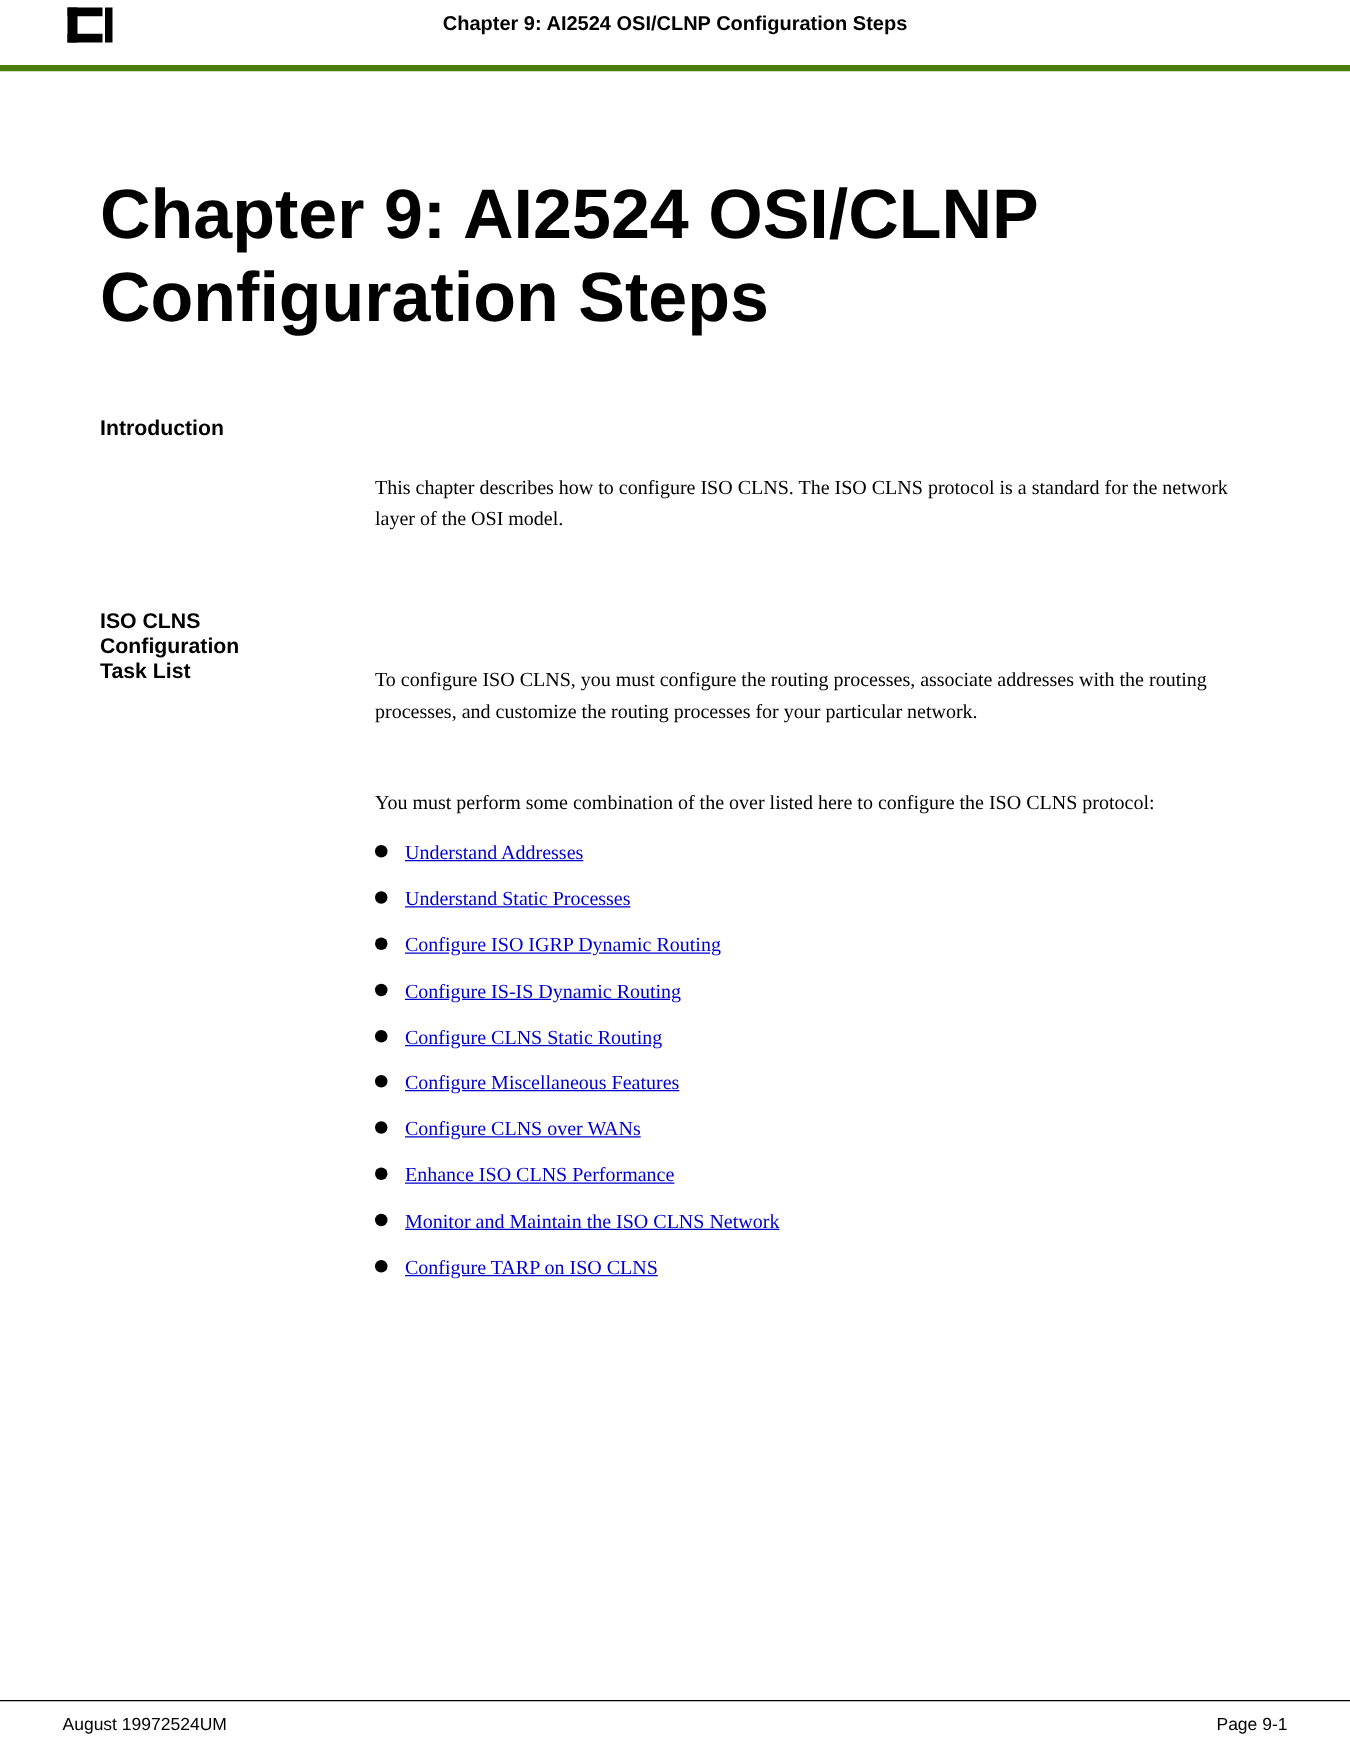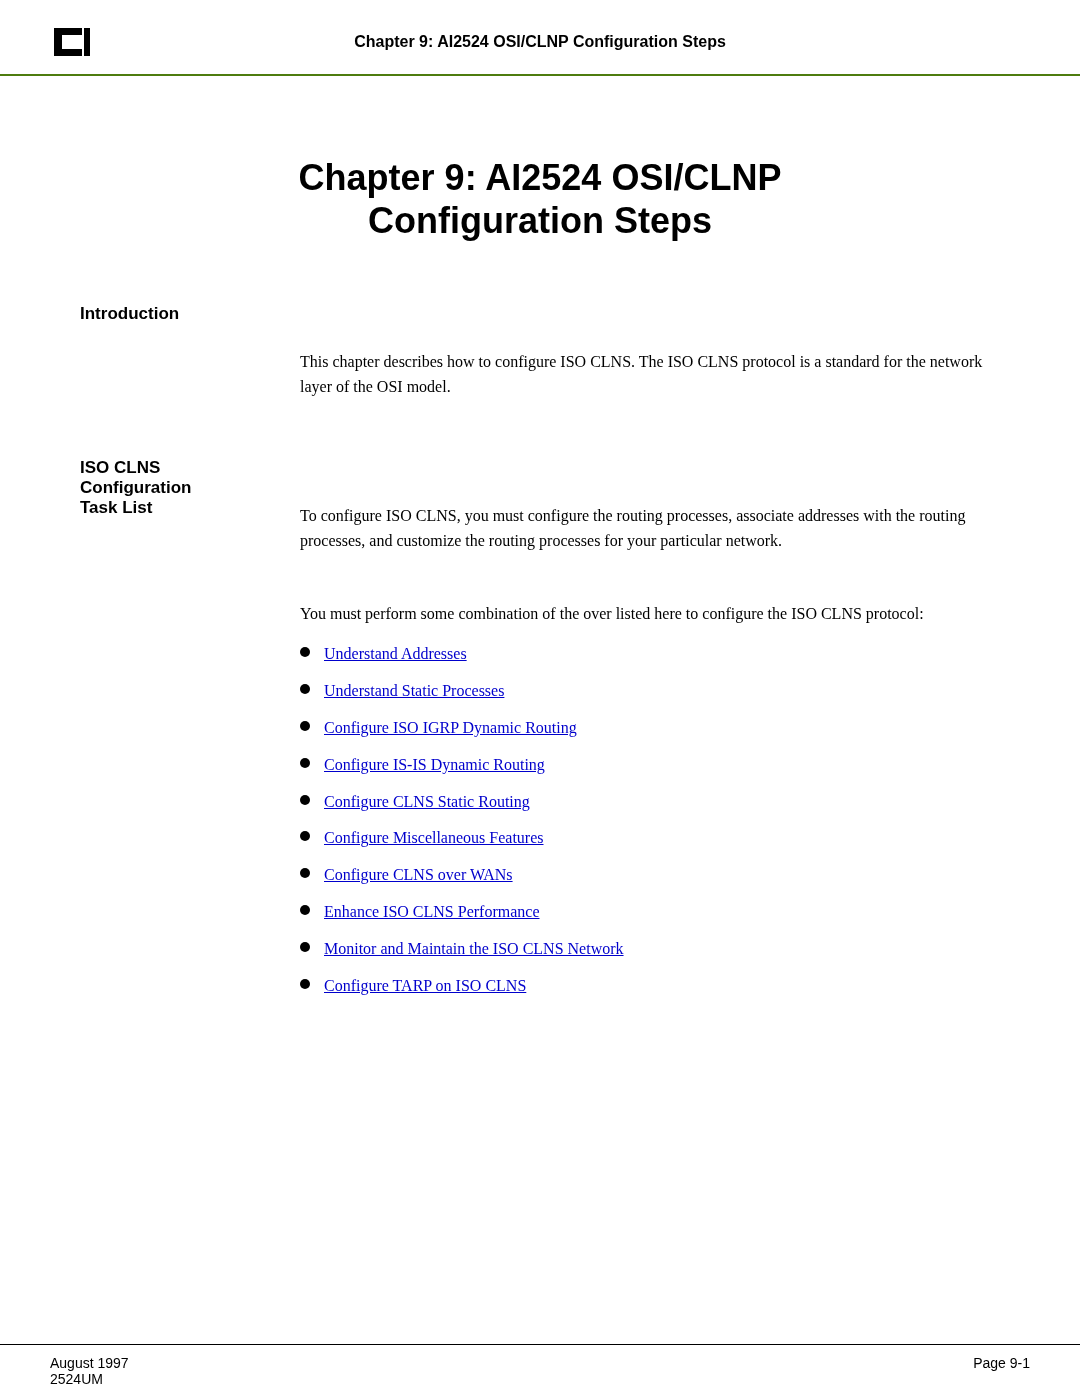--- a/index.html
+++ b/index.html
@@ -15,41 +15,40 @@
       width: 1080px;
       min-height: 1397px;
       position: relative;
     }
 
     
     .page-header {
       display: flex;
       align-items: center;
       justify-content: space-between;
-      padding: 24px 50px 14px 50px;
-      border-bottom: 2px solid #4d7c0f;
+      padding: 2px 50px 14px 50px;
+      border-bottom: 5px solid #4d7c0f;
     }
 
     .header-title {
       font-family: Arial, Helvetica, sans-serif;
       font-size: 16px;
       font-weight: bold;
       text-align: center;
       flex: 1;
     }
 
     
     .page-content {
       padding: 60px 80px 80px 80px;
     }
 
     
     .chapter-title {
-      text-align: center;
-      font-size: 36px;
+      font-size: 56px;
       font-weight: bold;
       font-family: Arial, Helvetica, sans-serif;
       line-height: 1.2;
       margin-bottom: 60px;
       margin-top: 20px;
     }
 
     
     .section {
       display: flex;
@@ -117,21 +116,22 @@
       padding: 10px 50px;
       display: flex;
       justify-content: space-between;
       align-items: flex-start;
       font-size: 14px;
       font-family: Arial, Helvetica, sans-serif;
     }
 
     .footer-left {
       display: flex;
-      flex-direction: column;
+      flex-direction: row;
+      align-items: center;
     }
 
     .footer-right {
       font-size: 14px;
     }
 
     
     .logo-box {
       width: 44px;
       height: 36px;

